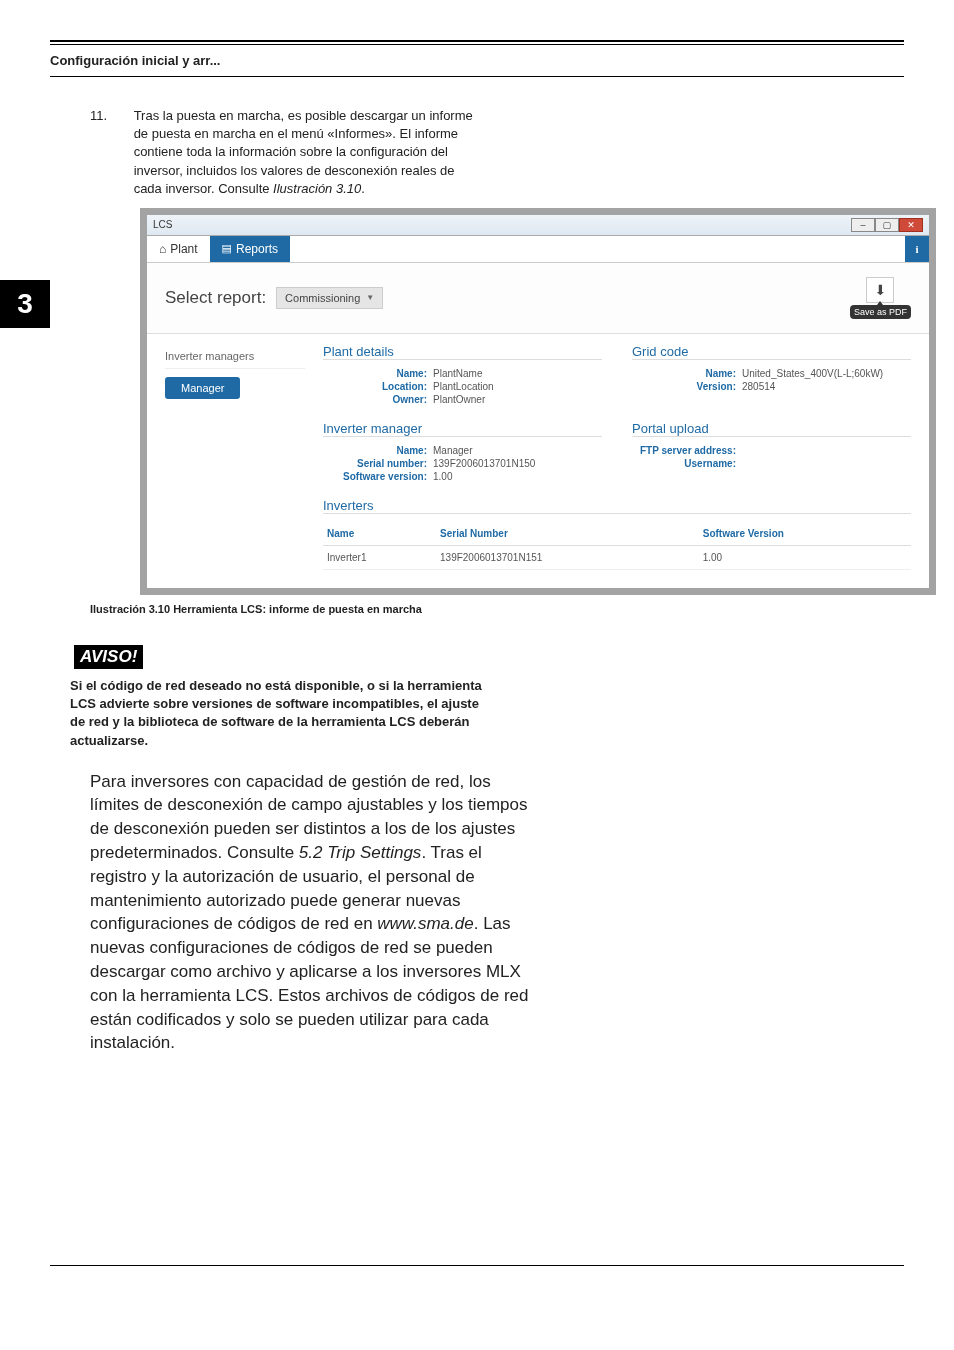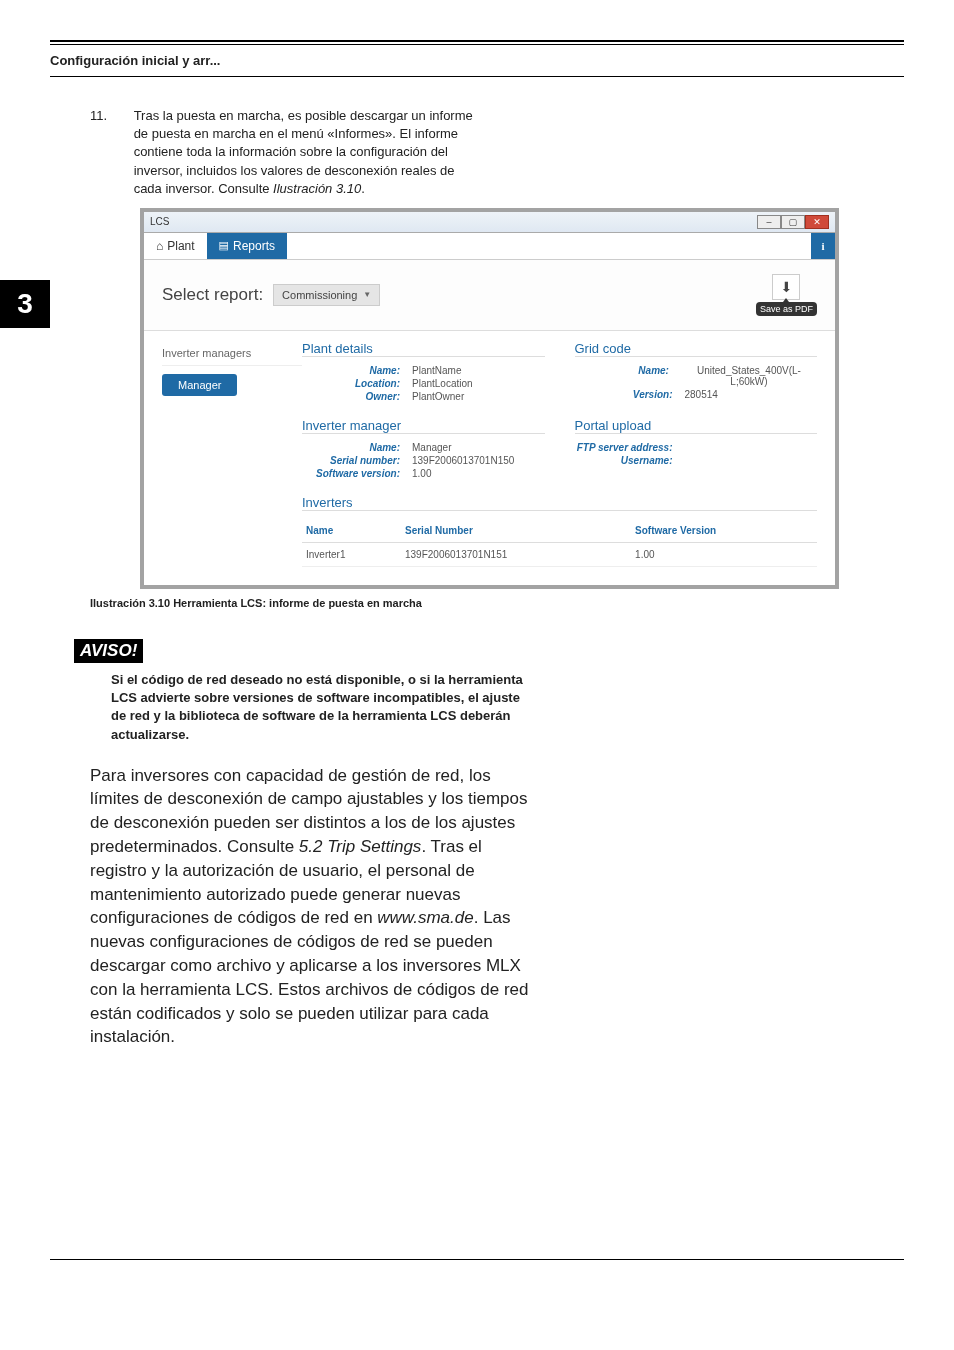--- a/index.html
+++ b/index.html
@@ -6,54 +6,54 @@
   body { font-family: Arial, Helvetica, sans-serif; background: #fff; width: 954px; margin: 0 auto; color: #222; }
   .page { padding: 40px 50px 60px 50px; position: relative; }
   .top-rule { border-top: 2px solid #000; margin-bottom: 2px; }
   .thin-rule { border-top: 1px solid #000; }
   .header-title { font-size: 13px; font-weight: bold; padding: 8px 0; }
   .section-num { position: absolute; left: 0; top: 280px; width: 50px; background: #000; color: #fff; font-size: 28px; font-weight: bold; text-align: center; padding: 8px 0; }
   .body-block { margin: 30px 0 10px 40px; max-width: 400px; font-size: 13px; line-height: 1.4; }
   .step-num { display: inline-block; width: 40px; vertical-align: top; }
   .step-text { display: inline-block; width: 350px; vertical-align: top; }
   .italic { font-style: italic; }
-  .screenshot { margin: 10px 40px 6px 90px; border: 4px solid #a3a3a3; font-size: 11px; width: 699px; }
+  .screenshot { margin: 10px 40px 6px 90px; border: 7px solid #a3a3a3; font-size: 11px; width: 796px; }
   .win-title { background: linear-gradient(#eef3f8,#dfe8f2); padding: 3px 6px; font-size: 10px; color: #333; border-bottom: 1px solid #aaa; display: flex; justify-content: space-between; align-items: center; }
   .win-btns { display: flex; gap: 0; }
   .win-btn { width: 24px; height: 14px; border: 1px solid #888; background: #eee; font-size: 9px; text-align: center; line-height: 12px; }
   .win-btn.close { background: #d04a3a; color: #fff; border-color: #a03020; }
   .tab-bar { display: flex; background: #fff; border-bottom: 1px solid #ccc; align-items: stretch; }
   .tab { padding: 6px 12px; font-size: 12px; color: #333; display: flex; align-items: center; gap: 4px; }
   .tab.active { background: #1f6aa5; color: #fff; }
   .info-btn { margin-left: auto; background: #1f6aa5; color: #fff; width: 24px; text-align: center; font-family: Georgia, serif; font-weight: bold; display: flex; align-items: center; justify-content: center; }
   .report-row { display: flex; align-items: center; padding: 14px 18px; border-bottom: 1px solid #ddd; background: #fdfdfd; }
   .report-label { font-size: 17px; color: #444; margin-right: 10px; font-weight: 300; }
   .dropdown { border: 1px solid #ccc; padding: 4px 8px; font-size: 11px; color: #444; background: #e5e5e5; display: flex; align-items: center; gap: 6px; }
   .dropdown .caret { font-size: 8px; color: #666; }
   .save-pdf-wrap { margin-left: auto; display: flex; flex-direction: column; align-items: center; gap: 2px; position: relative; }
   .dl-box { border: 1px solid #ccc; width: 28px; height: 26px; display: flex; align-items: center; justify-content: center; font-size: 14px; color: #444; background: #fff; }
   .save-pdf-lbl { background: #333; color: #fff; font-size: 9px; padding: 2px 4px; border-radius: 4px; position: relative; }
   .save-pdf-lbl::before { content: ""; position: absolute; top: -4px; left: 50%; margin-left: -3px; border-left: 3px solid transparent; border-right: 3px solid transparent; border-bottom: 4px solid #333; }
-  .report-body { display: flex; padding: 10px 18px 18px 18px; }
+  .report-body { display: flex; padding: 10px 18px 18px 18px; gap: 18px; }
   .left-col { width: 140px; font-size: 11px; color: #666; }
   .left-col .sub { padding: 6px 0; border-bottom: 1px solid #eee; }
   .mgr-btn { background: #1f6aa5; color: #fff; padding: 5px 16px; border-radius: 3px; font-size: 11px; margin-top: 8px; display: inline-block; }
   .right-col { flex: 1; }
   .two-col { display: flex; gap: 30px; margin-bottom: 14px; }
   .col { flex: 1; }
   .sec-title { color: #1f6aa5; font-size: 13px; padding-bottom: 0; border-bottom: 1px solid #ddd; margin-bottom: 8px; }
   .kv { display: flex; font-size: 10px; margin-bottom: 2px; }
-  .kv .k { width: 110px; text-align: right; color: #1f6aa5; font-weight: bold; padding-right: 12px; font-style: italic; }
+  .kv .k { width: 110px; text-align: right; color: #1f6aa5; font-weight: bold; padding-right: 6px; }
   .kv .v { color: #555; text-align: center; }
   .inv-table { width: 100%; font-size: 10px; border-collapse: collapse; margin-top: 6px; }
   .inv-table th { text-align: left; color: #1f6aa5; font-weight: bold; padding: 6px 4px; border-bottom: 1px solid #ddd; }
   .inv-table td { padding: 6px 4px; color: #555; border-bottom: 1px solid #eee; }
   .caption { font-size: 11px; font-weight: bold; margin: 8px 0 30px 40px; }
   .aviso { background: #000; color: #fff; font-style: italic; font-weight: bold; font-size: 17px; padding: 2px 6px; display: inline-block; margin-left: 24px; }
-  .aviso-body { margin: 8px 0 20px 61px; max-width: 420px; font-size: 13px; font-weight: bold; line-height: 1.4; }
+  .aviso-body { margin: 8px 0 20px 20px; max-width: 420px; font-size: 13px; font-weight: bold; line-height: 1.4; }
   .para { margin: 0 0 0 40px; max-width: 440px; font-size: 17px; line-height: 1.4; }
   .bottom-rule { border-top: 1px solid #000; margin-top: 210px; }
   .home-icon { font-size: 12px; }
   .doc-icon { font-size: 11px; }
 </style>
 </head>
 <body>
 
 <div class="page">
   <div class="section-num">3</div>

